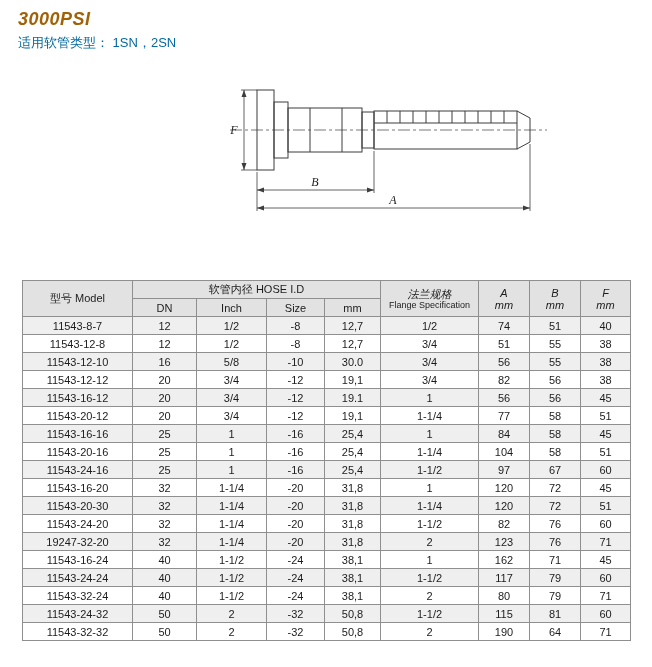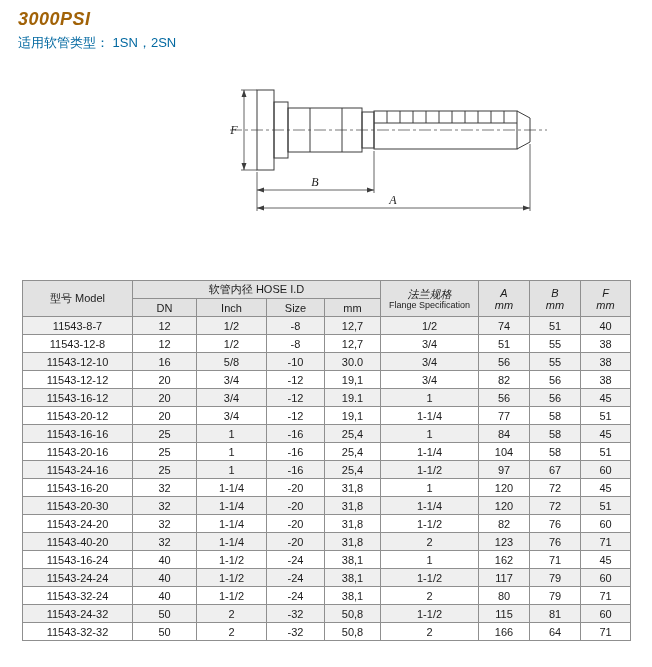--- a/index.html
+++ b/index.html
@@ -269,21 +269,21 @@
       <td>32</td>
       <td>1-1/4</td>
       <td>-20</td>
       <td>31,8</td>
       <td>1-1/2</td>
       <td>82</td>
       <td>76</td>
       <td>60</td>
     </tr>
         <tr class="odd">
-      <td>11543-40-20</td>
+      <td>19247-32-20</td>
       <td>32</td>
       <td>1-1/4</td>
       <td>-20</td>
       <td>31,8</td>
       <td>2</td>
       <td>123</td>
       <td>76</td>
       <td>71</td>
     </tr>
         <tr class="even">
@@ -330,20 +330,20 @@
       <td>81</td>
       <td>60</td>
     </tr>
         <tr class="even">
       <td>11543-32-32</td>
       <td>50</td>
       <td>2</td>
       <td>-32</td>
       <td>50,8</td>
       <td>2</td>
-      <td>166</td>
+      <td>190</td>
       <td>64</td>
       <td>71</td>
     </tr>
       </tbody>
   </table>
 
 </div>
 
 </body></html>

